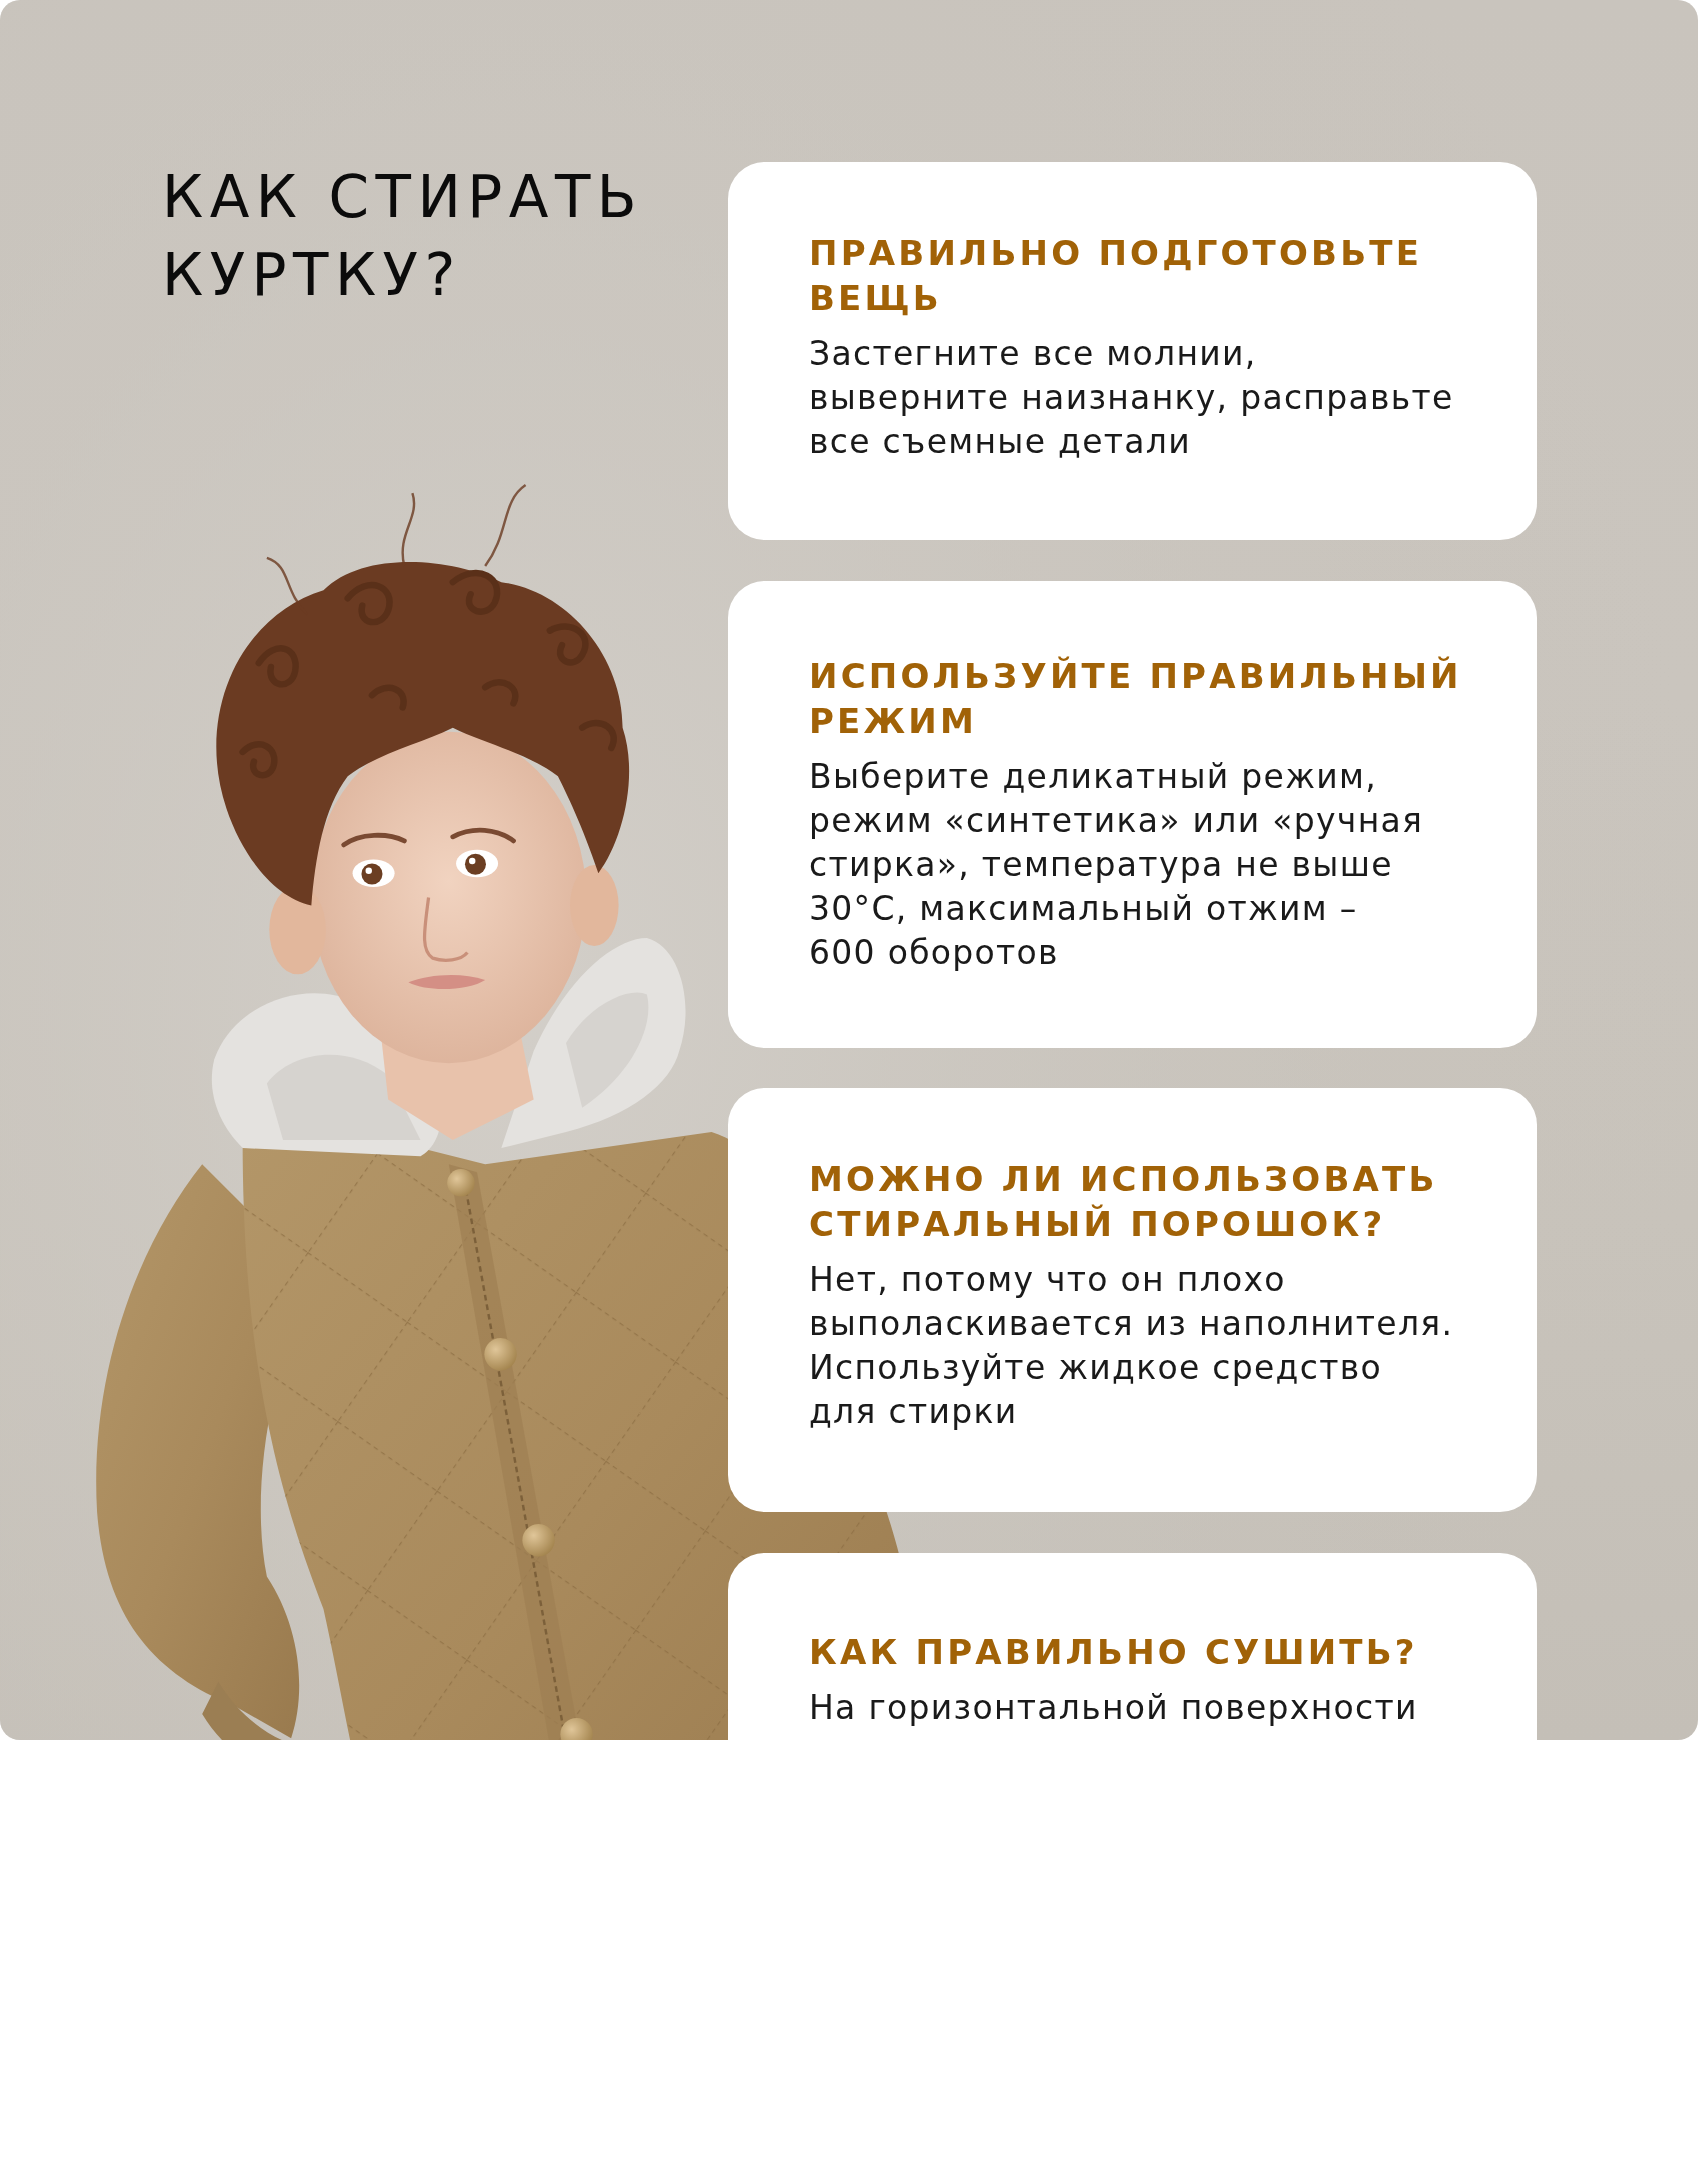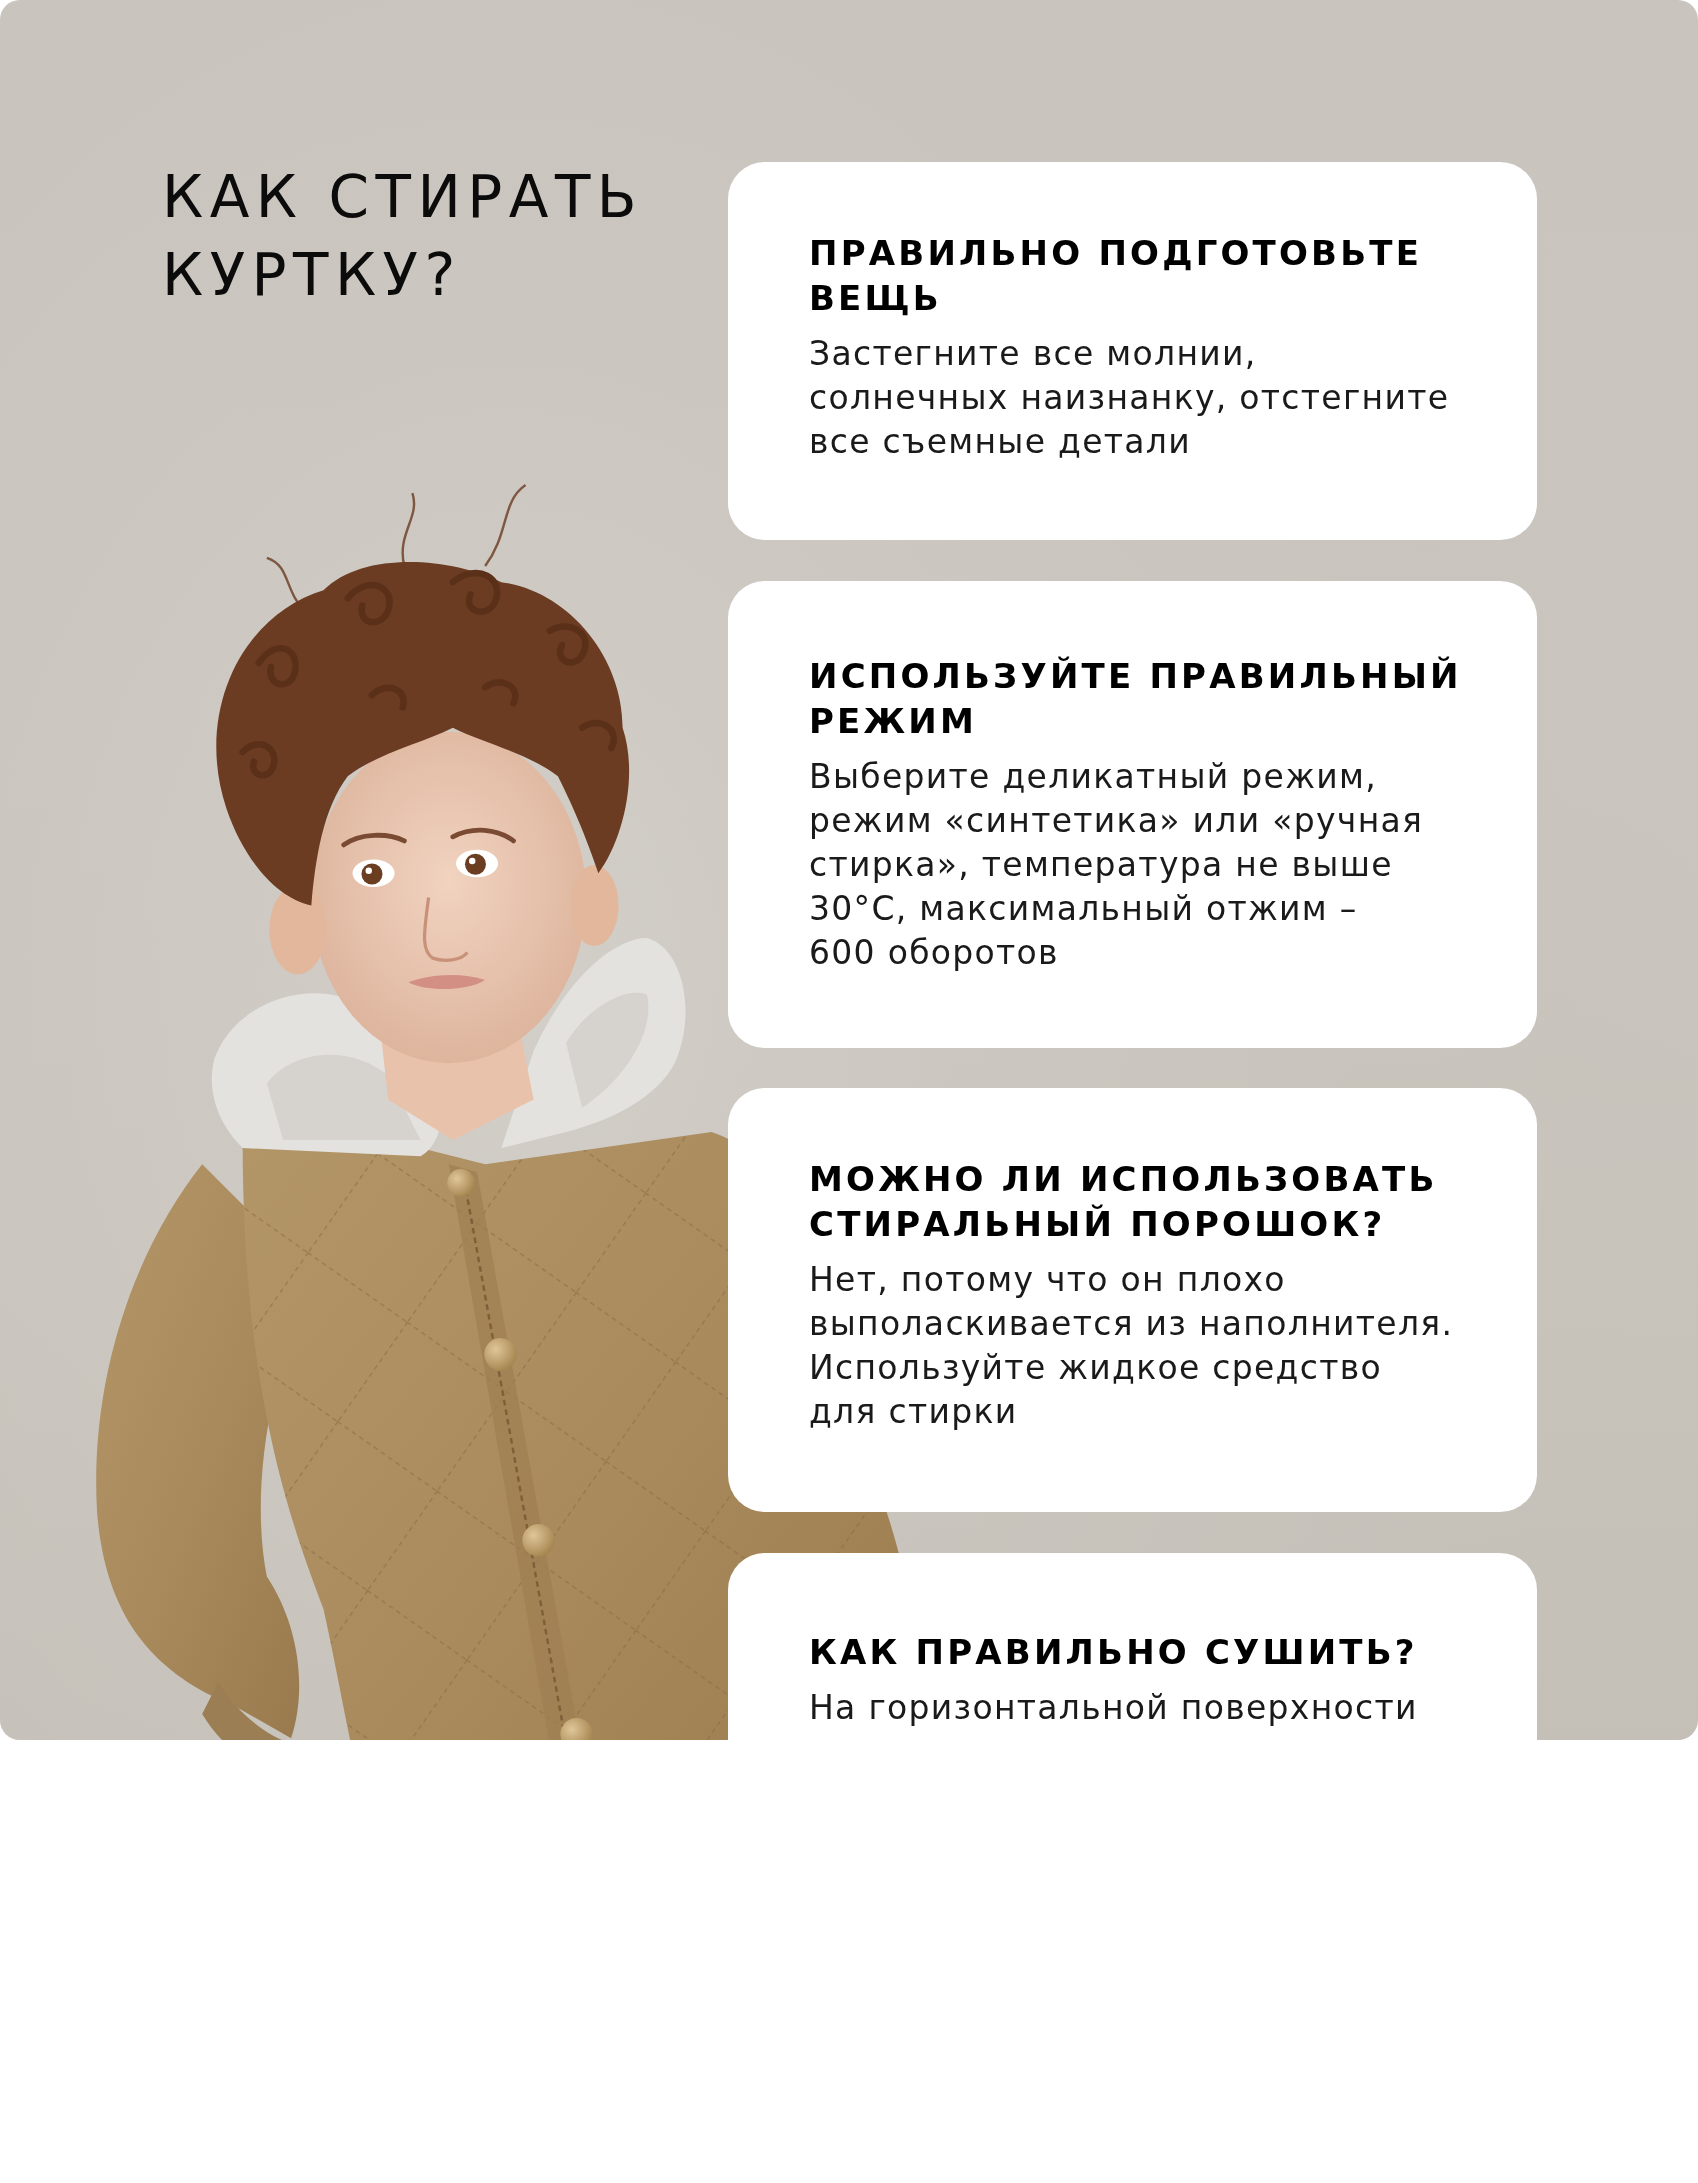--- a/index.html
+++ b/index.html
@@ -15,21 +15,21 @@
     font-family: "DejaVu Sans", sans-serif; font-weight: 400;
     font-size: 58px; line-height: 78px; letter-spacing: 6.5px; color: #0b0b0b;
     white-space: pre-line;
   }
   .card {
     position: absolute; left: 728px; width: 809px; background: #ffffff;
     border-radius: 37px; box-sizing: border-box; padding: 0 65px 0 81px;
   }
   .card h2 {
     margin: 0; font-family: "DejaVu Sans", sans-serif; font-weight: 700;
-    font-size: 34px; line-height: 45px; letter-spacing: 3.2px; color: #000000;
+    font-size: 34px; line-height: 45px; letter-spacing: 3.2px; color: #a16207;
     text-transform: uppercase;
   }
   .card p {
     margin: 11.3px 0 0 0; font-family: "DejaVu Sans", sans-serif; font-weight: 400;
     font-size: 33px; line-height: 44px; letter-spacing: 1.3px; color: #1a1a1a;
     white-space: pre-line;
   }
   .card-1 { top: 162px; height: 378px; padding-top: 69px; }
   .card-2 { top: 581px; height: 467px; padding-top: 73px; }
   .card-3 { top: 1088px; height: 424px; padding-top: 69px; }
@@ -130,21 +130,21 @@
       <path d="M380 760 c-30 -30 -20 -60 -50 -70"></path>
     </g>
   </svg>
 
   <h1 class="title">КАК СТИРАТЬ
 КУРТКУ?</h1>
 
   <section class="card card-1">
     <h2>ПРАВИЛЬНО ПОДГОТОВЬТЕ ВЕЩЬ</h2>
     <p>Застегните все молнии,
-солнечных наизнанку, отстегните
+выверните наизнанку, расправьте
 все съемные детали</p>
   </section>
 
   <section class="card card-2">
     <h2>ИСПОЛЬЗУЙТЕ ПРАВИЛЬНЫЙ РЕЖИМ</h2>
     <p>Выберите деликатный режим,
 режим «синтетика» или «ручная
 стирка», температура не выше
 30°С, максимальный отжим –
 600 оборотов</p>

